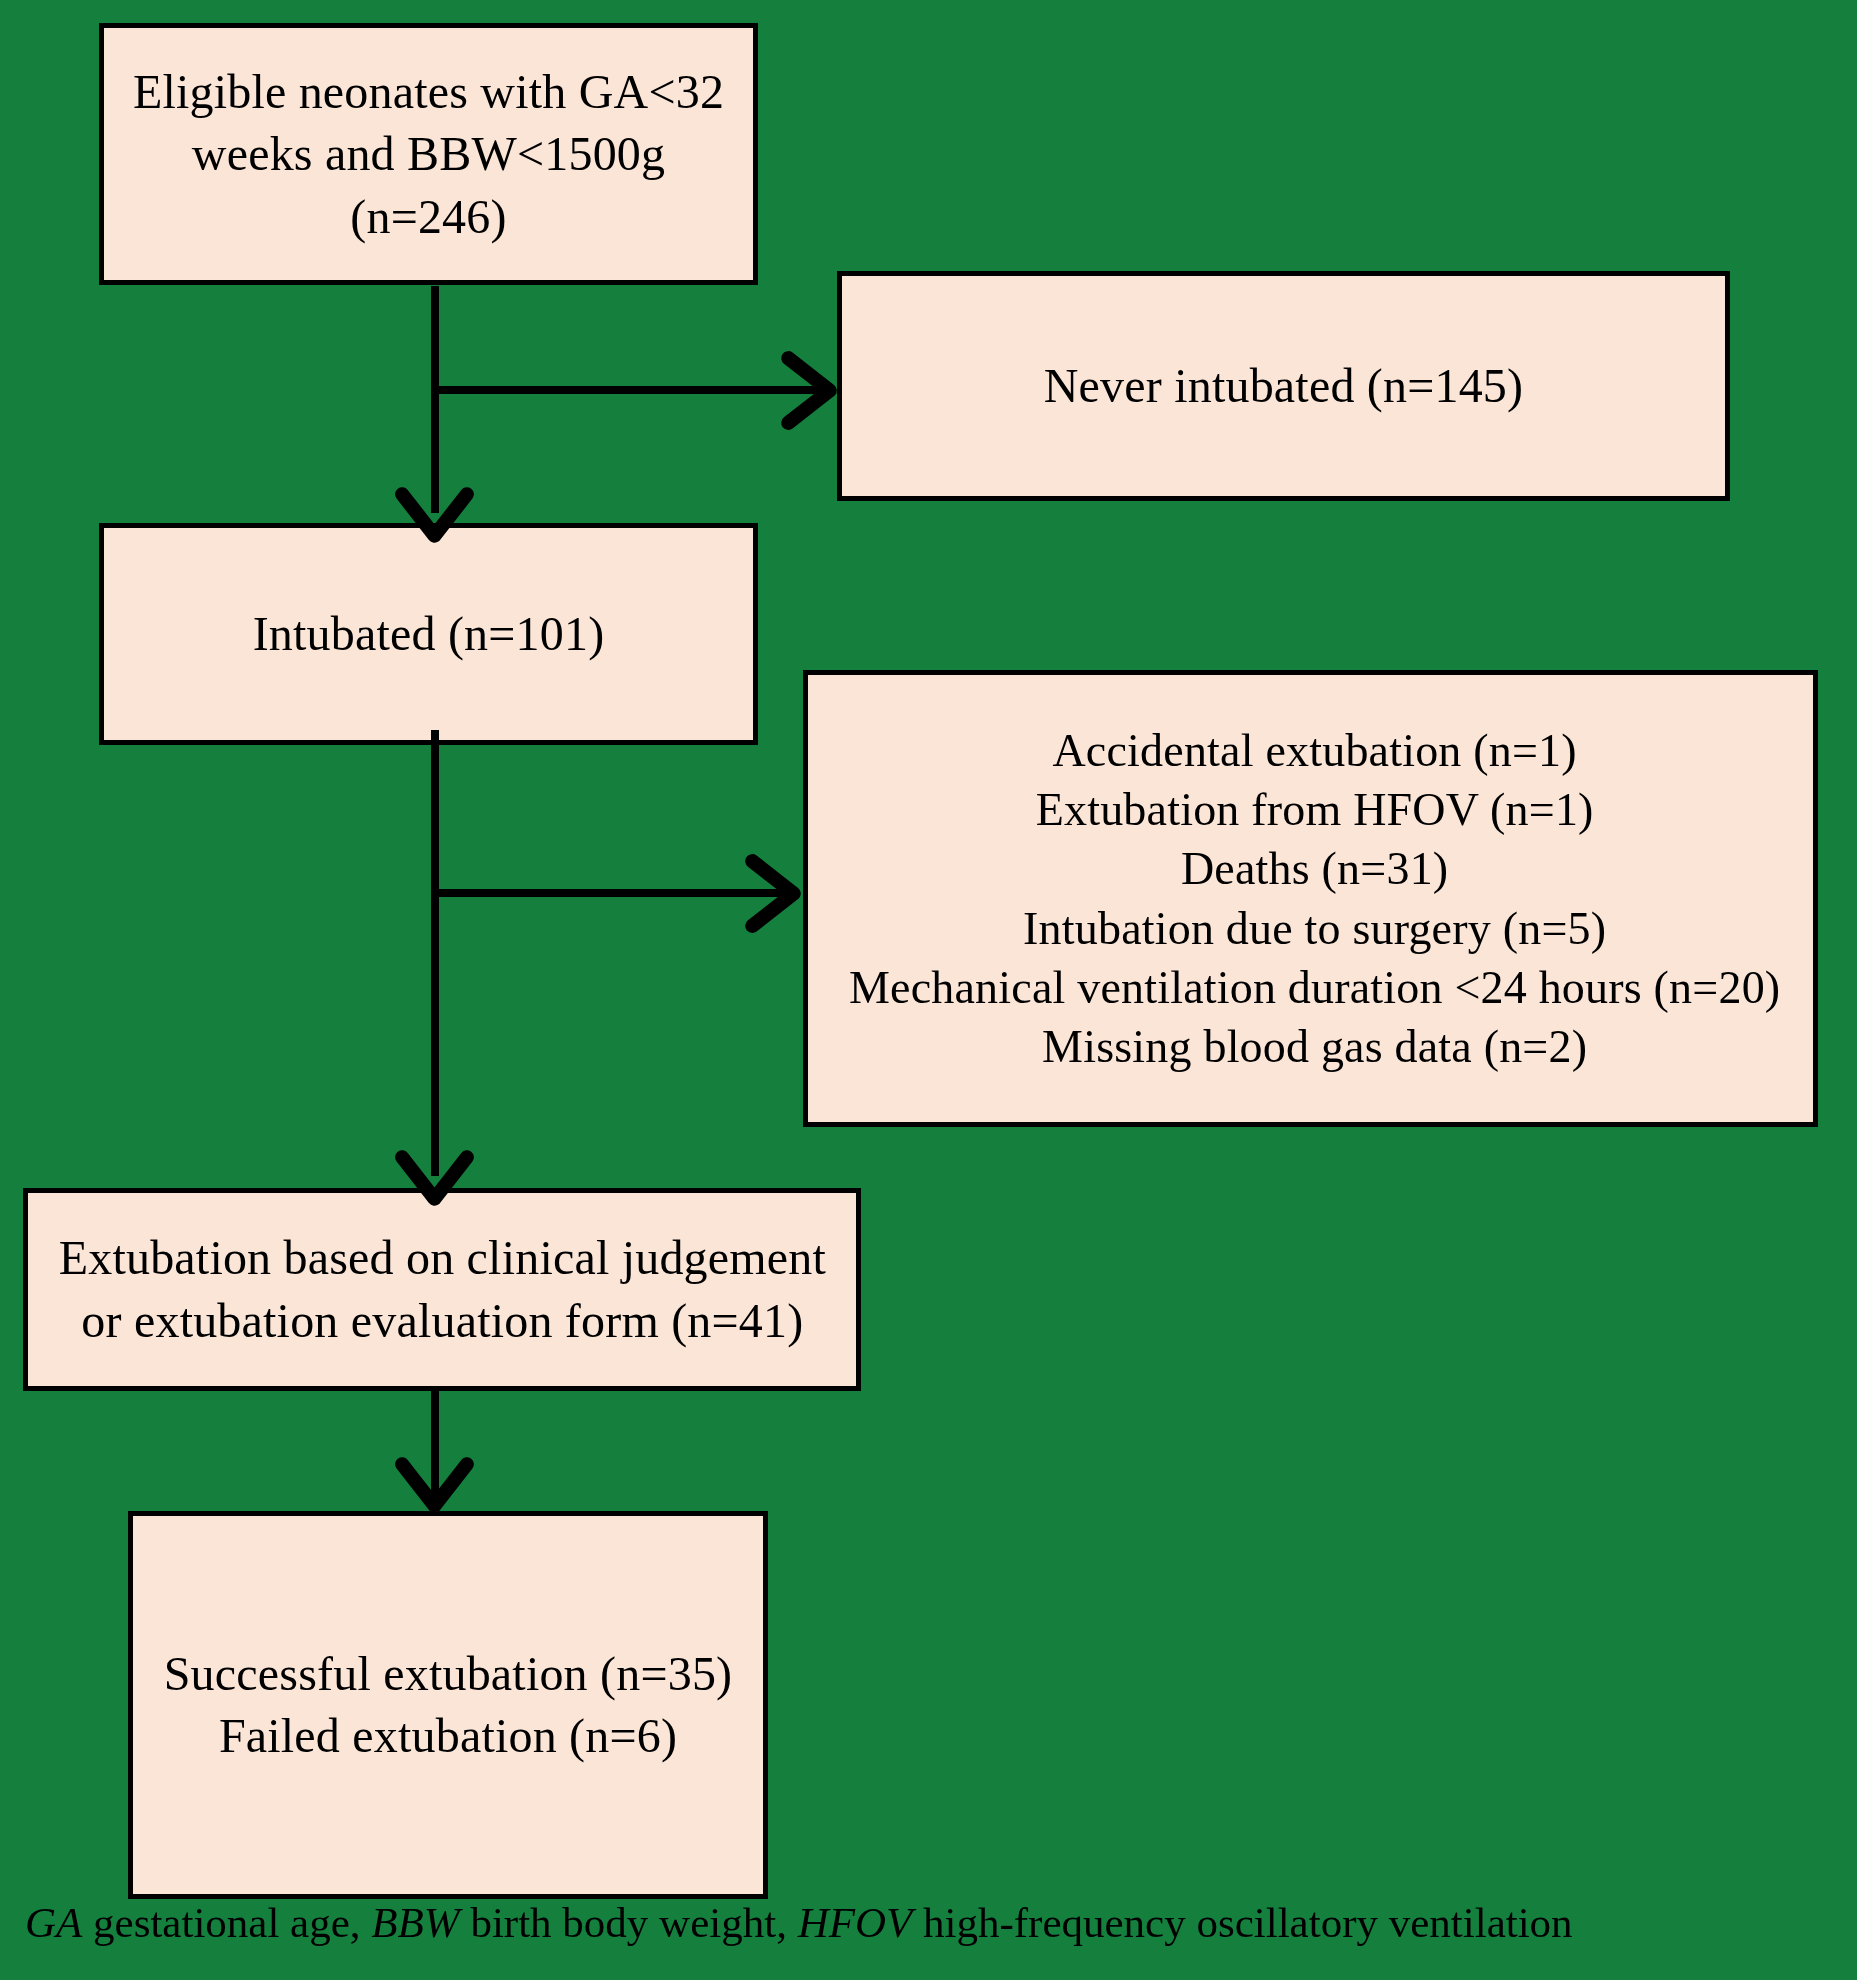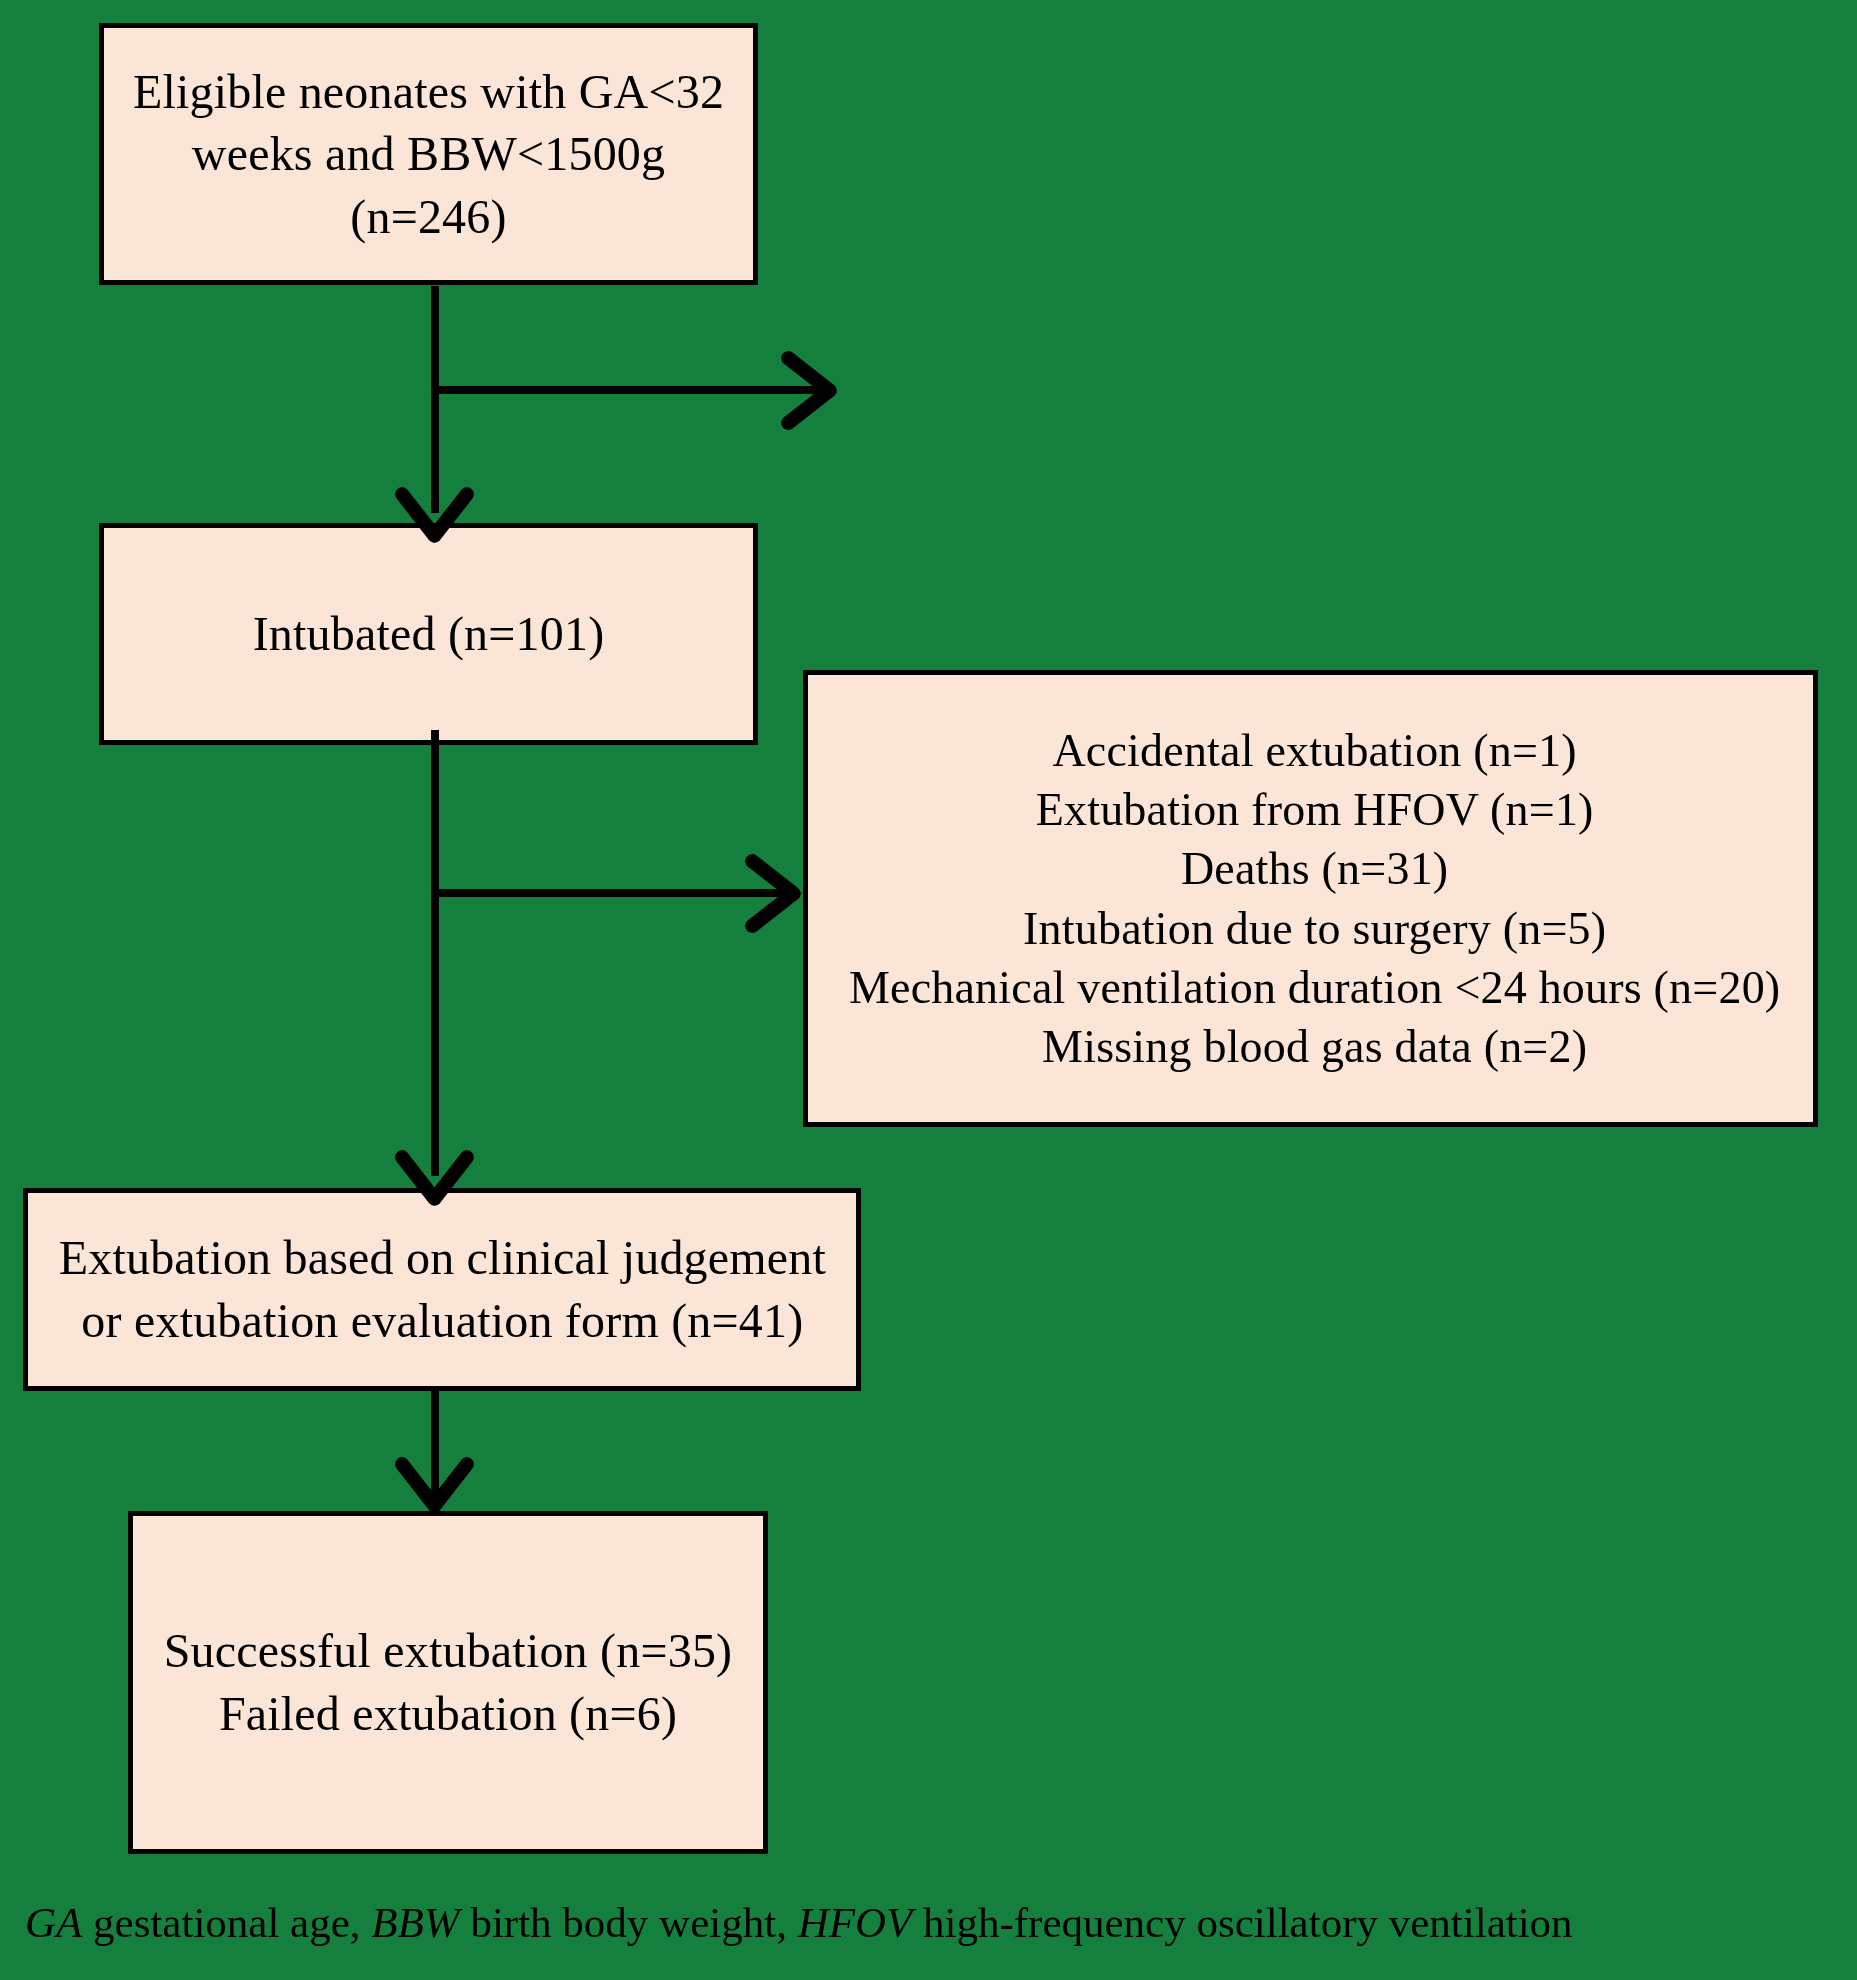--- a/index.html
+++ b/index.html
@@ -37,21 +37,21 @@
     font-size: 48px;
     letter-spacing: 0.2px;
     white-space: pre-line;
   }
   
   #node-eligible      { left: 99px;  top: 23.4px;   width: 659px;  height: 262px; }
   #node-never-intub   { left: 837px; top: 271px;  width: 893px; height: 230px; }
   #node-intubated     { left: 99px;  top: 523px;  width: 659px;  height: 222px; }
   #node-exclusions    { left: 803px;  top: 670px;  width: 1015px; height: 457px; }
   #node-extubation    { left: 23.4px;   top: 1188px; width: 838px; height: 203px; }
-  #node-outcome       { left: 128px;  top: 1511px; width: 640px;  height: 343px; }
+  #node-outcome       { left: 128px;  top: 1511px; width: 640px;  height: 388px; }
 
   #node-exclusions .node-text { font-size: 46px; line-height: 1.29; padding-left: 20px; }
   #node-never-intub .node-text { font-size: 48px; }
   #node-intubated  .node-text { font-size: 48px; }
   #node-outcome    .node-text { font-size: 48px; }
 
   
   .conn-v, .conn-h {
     position: absolute;
     background: #000000;
@@ -96,20 +96,23 @@
 <body>
 
 <div id="flow-root">
 
   <div class="node" id="node-eligible">
     <span class="node-text">Eligible neonates with GA&lt;32
 weeks and BBW&lt;1500g
 (n=246)</span>
   </div>
 
+  <div class="node" id="node-never-intub">
+    <span class="node-text">Never intubated (n=145)</span>
+  </div>
 
   <div class="node" id="node-intubated">
     <span class="node-text">Intubated (n=101)</span>
   </div>
 
   <div class="node" id="node-exclusions">
     <span class="node-text">Accidental extubation (n=1)
 Extubation from HFOV (n=1)
 Deaths (n=31)
 Intubation due to surgery (n=5)

